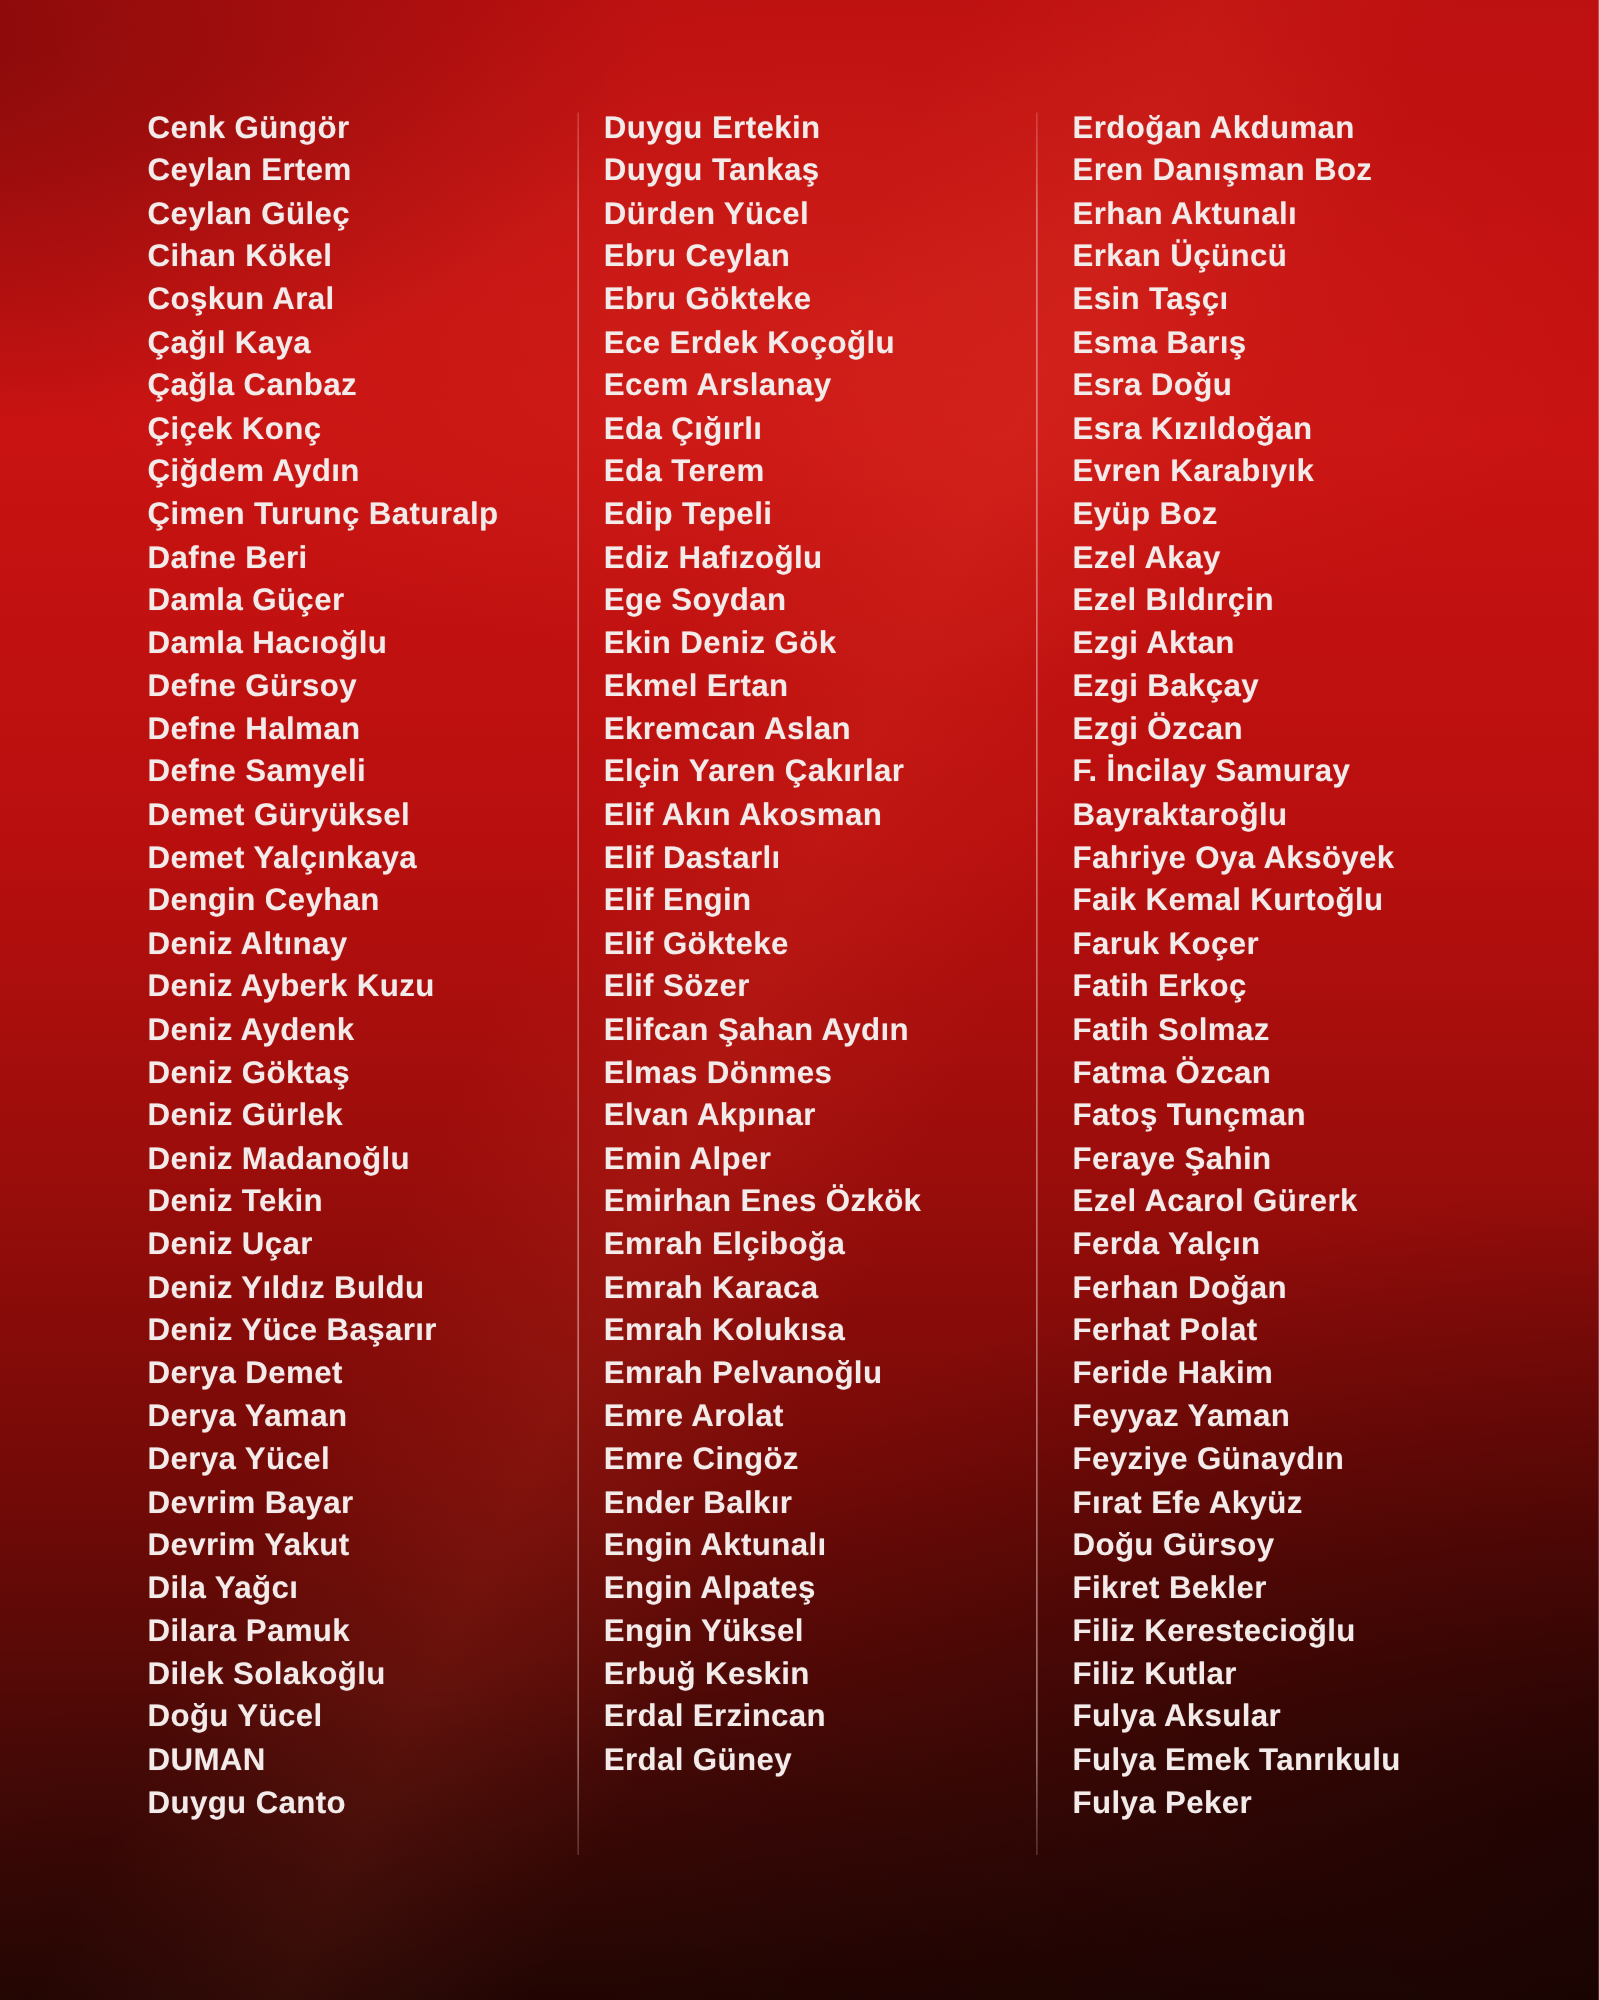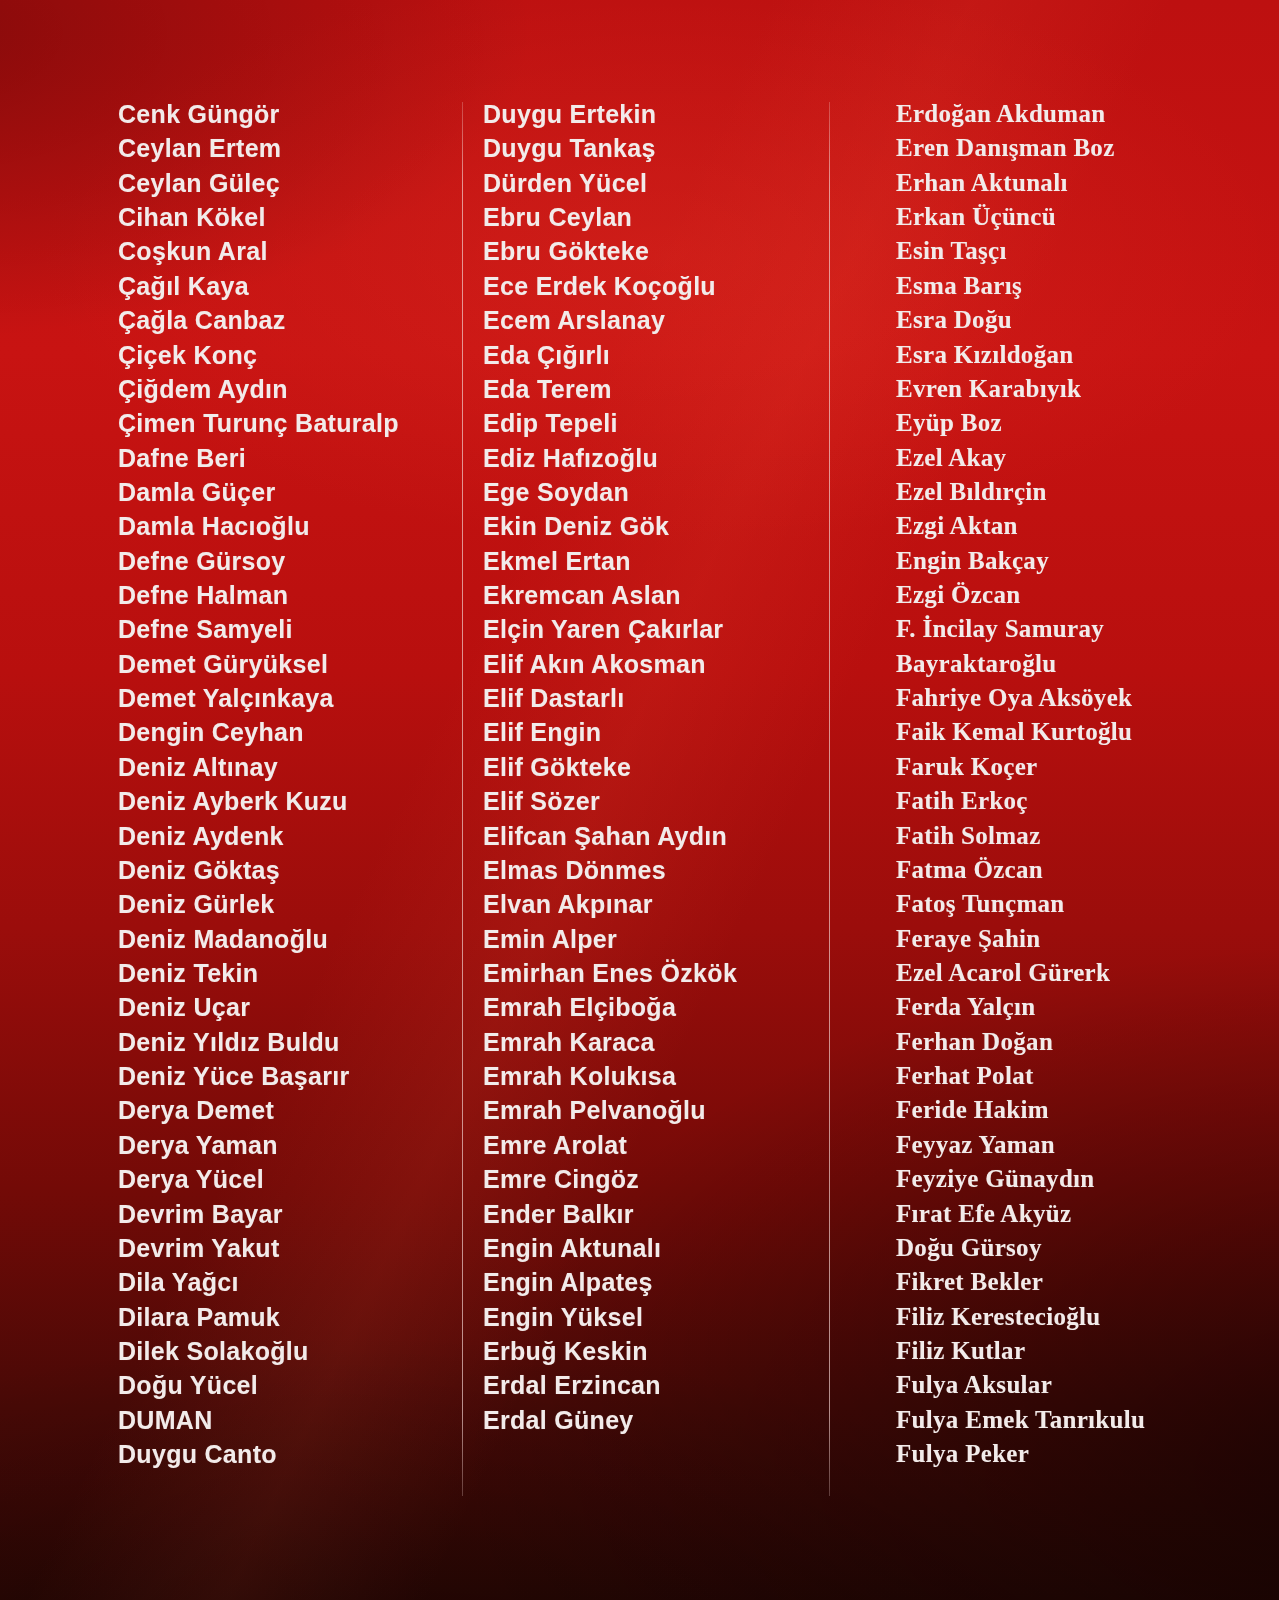--- a/index.html
+++ b/index.html
@@ -24,36 +24,35 @@
         #c81312 22%,
         #b80f0e 42%,
         #9b0d0b 58%,
         #740a07 74%,
         #480906 88%,
         #2b0704 100%);
   }
   .poster {
     position: absolute;
     inset: 0;
-    margin-top: 12px;
   }
   .col {
     position: absolute;
     top: 85px;
     font-size: 25px;
     font-weight: bold;
     letter-spacing: 0.3px;
     color: #f2ebea;
     line-height: 34.36px;
     white-space: nowrap;
     text-shadow: 0 0 1px rgba(255, 240, 240, 0.25);
   }
   .col1 { left: 118px; }
   .col2 { left: 483px; }
-  .col3 { left: 896px; font-family: Liberation Serif, serif; }
+  .col3 { left: 858px; }
   .divider {
     position: absolute;
     top: 90px;
     width: 1px;
     height: 1394px;
     background: linear-gradient(180deg,
       rgba(245,215,212,0.25) 0%,
       rgba(245,215,212,0.65) 6%,
       rgba(245,215,212,0.65) 94%,
       rgba(245,215,212,0.25) 100%);
@@ -158,21 +157,21 @@
       <div class="row">Erkan Üçüncü</div>
       <div class="row">Esin Taşçı</div>
       <div class="row">Esma Barış</div>
       <div class="row">Esra Doğu</div>
       <div class="row">Esra Kızıldoğan</div>
       <div class="row">Evren Karabıyık</div>
       <div class="row">Eyüp Boz</div>
       <div class="row">Ezel Akay</div>
       <div class="row">Ezel Bıldırçin</div>
       <div class="row">Ezgi Aktan</div>
-      <div class="row">Engin Bakçay</div>
+      <div class="row">Ezgi Bakçay</div>
       <div class="row">Ezgi Özcan</div>
       <div class="row">F. İncilay Samuray</div>
       <div class="row">Bayraktaroğlu</div>
       <div class="row">Fahriye Oya Aksöyek</div>
       <div class="row">Faik Kemal Kurtoğlu</div>
       <div class="row">Faruk Koçer</div>
       <div class="row">Fatih Erkoç</div>
       <div class="row">Fatih Solmaz</div>
       <div class="row">Fatma Özcan</div>
       <div class="row">Fatoş Tunçman</div>

